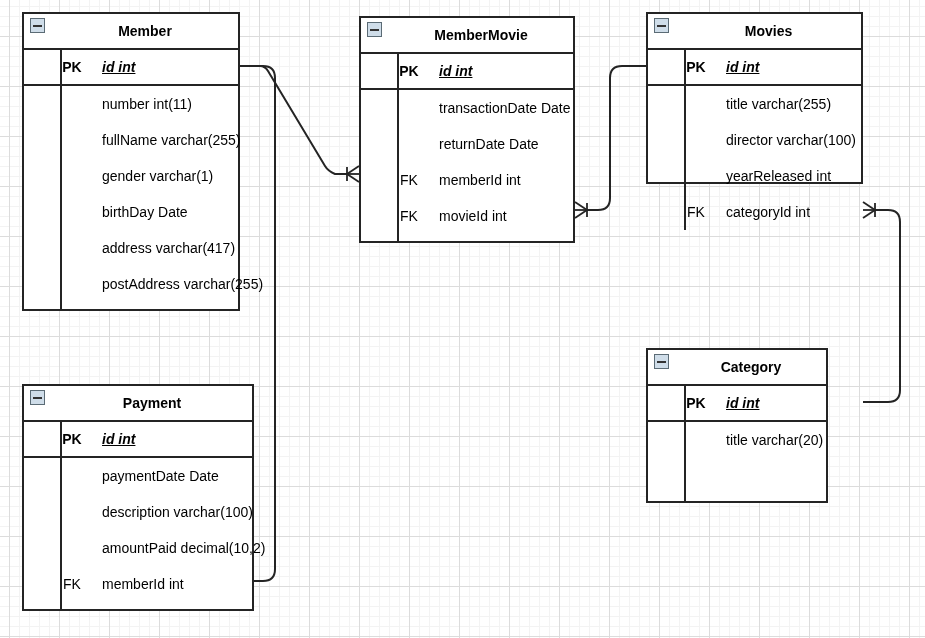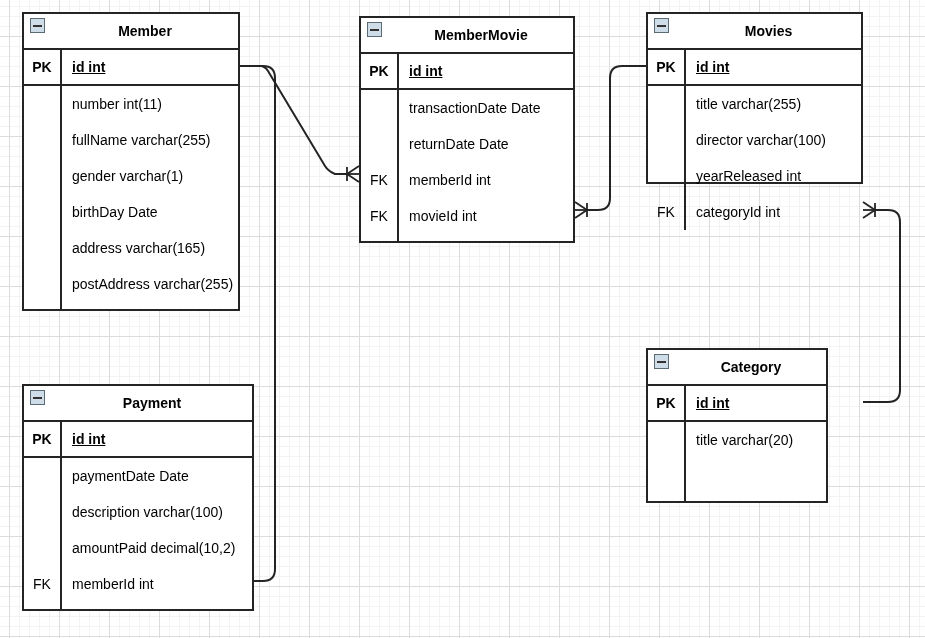--- a/index.html
+++ b/index.html
@@ -72,24 +72,25 @@
     height: 36px;
     flex: 0 0 36px;
     display: flex;
     align-items: center;
   }
   .tbl-row.pk-row { border-bottom: 2px solid #242424; }
   .tbl-row .key {
     flex: 0 0 36px;
     width: 36px;
     text-align: center;
+    margin-left: 30px;
   }
   .tbl-row .field { padding-left: 12px; white-space: nowrap; }
   .pk-badge { font-weight: bold; }
-  .pk-field { font-weight: bold; text-decoration: underline; }
+  .pk-field { font-weight: bold; text-decoration: underline; font-style: italic; }
 </style>
 </head>
 <body>
 
 <div class="canvas"></div>
 
 <svg class="edges" viewBox="0 0 925 638">
 
   <g>
     <path d="M 240 66 h 20 q 5 0 8 5 l 57 95 q 3 5 10 8 h 12" stroke-width="2" stroke-linejoin="round"></path>
@@ -155,21 +156,21 @@
     <div class="tbl-row">
       <span class="key"></span>
       <span class="field">gender varchar(1)</span>
     </div>
     <div class="tbl-row">
       <span class="key"></span>
       <span class="field">birthDay Date</span>
     </div>
     <div class="tbl-row">
       <span class="key"></span>
-      <span class="field">address varchar(165)</span>
+      <span class="field">address varchar(417)</span>
     </div>
     <div class="tbl-row">
       <span class="key"></span>
       <span class="field">postAddress varchar(255)</span>
     </div>
   </div>
 </div>
 
 <div class="tbl" style="left:359px;top:16px;width:216px;height:227px">
   <div class="tbl-header">

